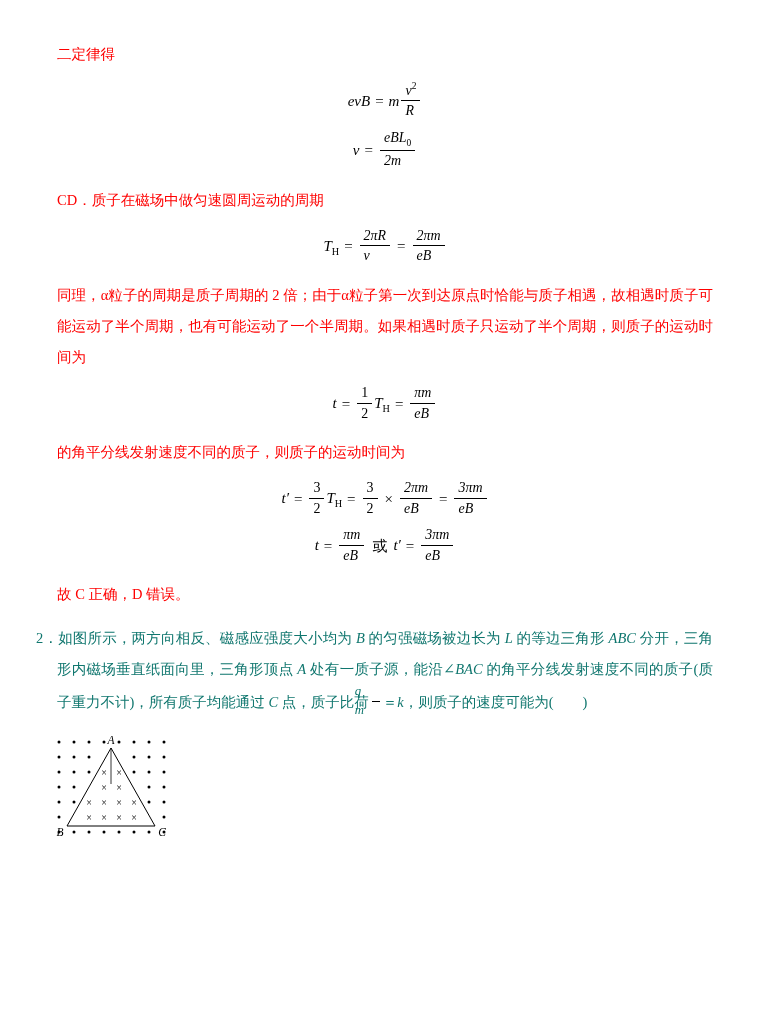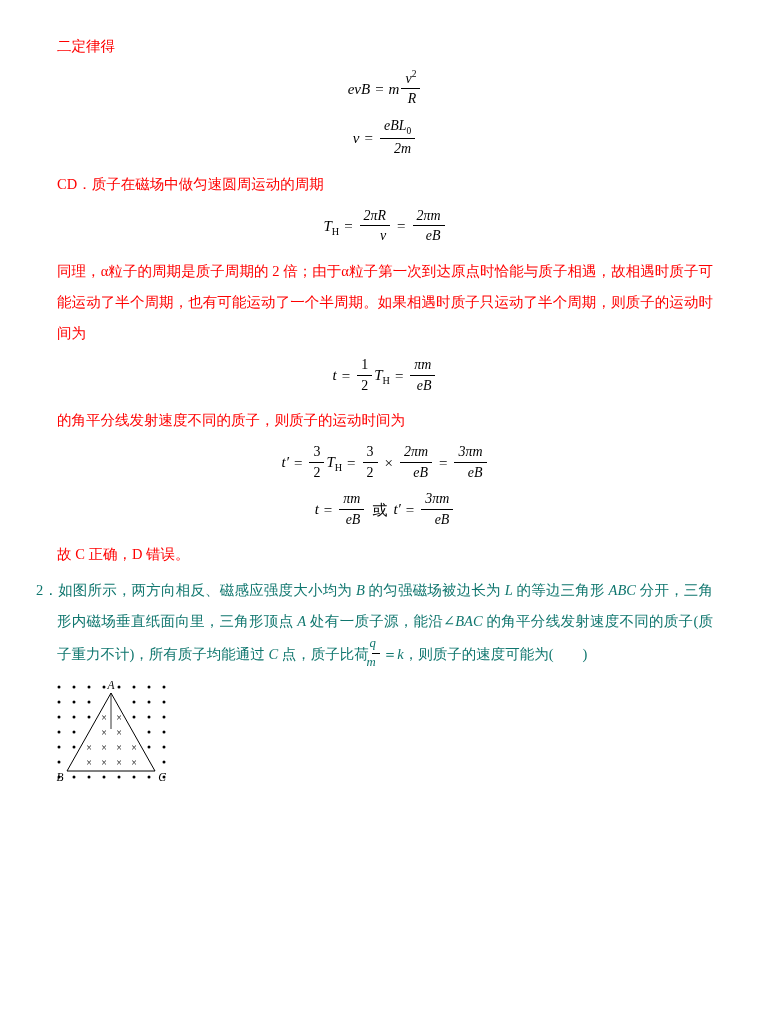--- a/index.html
+++ b/index.html
@@ -5,33 +5,33 @@
   * { margin:0; padding:0; box-sizing:border-box; }
   html, body { background:#ffffff; }
   body {
     width:770px; min-height:1019px; margin:0 auto;
     font-family:"Liberation Serif","DejaVu Serif",serif;
     font-size:14.5px; color:#000;
   }
   .page { padding:26px 57px 16px 57px; }
   .red { color:#fe0000; }
   p.text {
-    line-height:2.15; text-align:justify; margin:5px 0;
+    line-height:2.15; text-align:justify; margin:13px 0;
   }
   .formula {
     text-align:center; margin:9px 0; color:#000;
     font-size:15px; font-family:"Liberation Serif","DejaVu Serif",serif;
   }
   .it { font-style:italic; }
   .op { font-style:normal; padding:0 5px; }
   .cjk-op { font-style:normal; padding:0 6px; }
   .formula sub { font-size:0.68em; font-style:normal; }
   .formula sup { font-size:0.68em; font-style:normal; }
   .frac {
-    display:inline-block; vertical-align:middle; text-align:right;
+    display:inline-block; vertical-align:middle; text-align:left;
     font-size:0.93em; line-height:1.25; margin:0 2px; transform:translateY(-2px);
   }
   .frac .num { display:block; padding:0 4px 1px 4px; }
   .frac .den { display:block; border-top:1px solid #000; padding:1px 4px 0 4px; }
   .q2 { color:#0f766e; text-indent:-21px; }
   .q2 .frac { font-size:0.88em; margin:0 3px; }
   .q2 .frac .den { border-top-color:#000; }
   .diagram { margin:6px 0 0 -6px; }
   .diagram svg { display:block; }
   .diagram .cross { font-size:10px; font-family:"Liberation Serif",serif; fill:#000; text-anchor:middle; }

